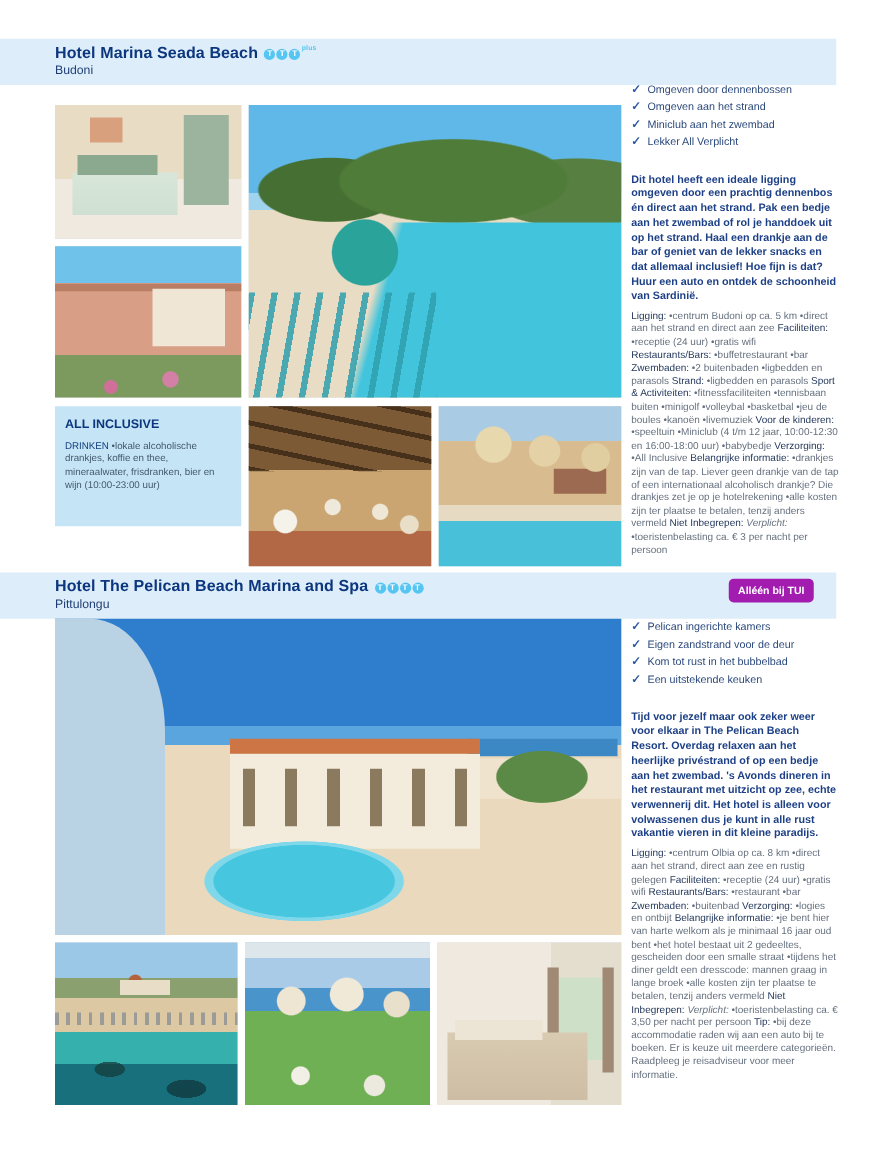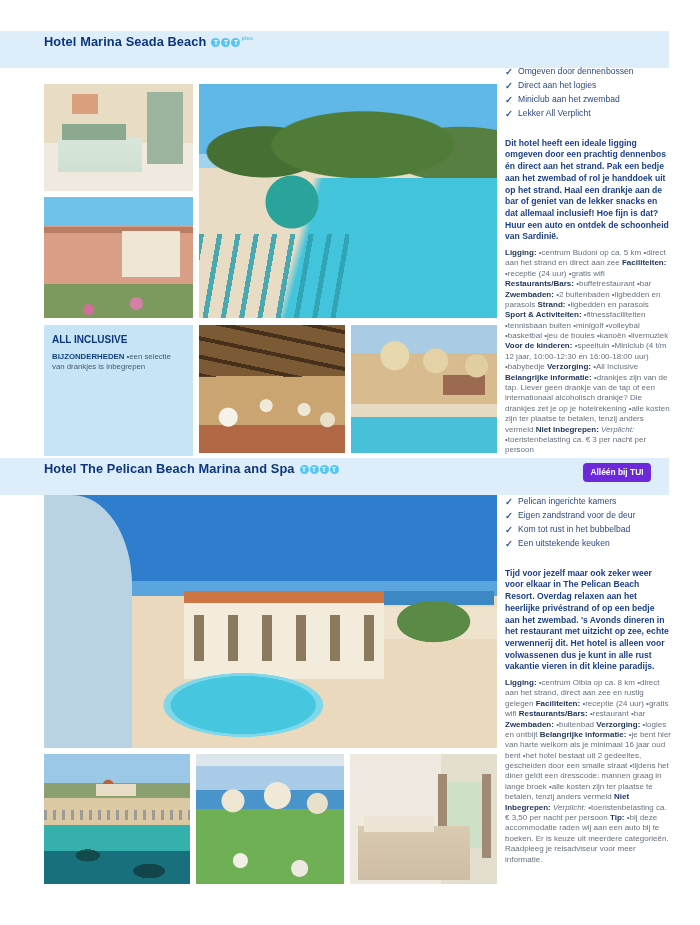--- a/index.html
+++ b/index.html
@@ -9,34 +9,34 @@
   }
   
   .band{position:absolute;left:0;width:669px;height:37px;background:#ddeefa;}
   .band-inner{padding:4px 0 0 44px;}
   .hotel-title{margin:0;font-size:12.8px;font-weight:bold;color:#0c367d;letter-spacing:.1px;line-height:1.15;}
   .hotel-loc{font-size:9.8px;color:#1e3d74;margin-top:1px;}
   .dots{margin-left:5px;white-space:nowrap;}
   .tui-dot{display:inline-block;width:9px;height:9px;border-radius:50%;background:#55c5f2;color:#fff;
     font-size:6.5px;line-height:9px;text-align:center;font-weight:bold;margin-right:1px;vertical-align:1px;}
   .plus-sup{font-size:5.5px;color:#55c5f2;vertical-align:6px;font-weight:bold;}
-  .badge{position:absolute;left:583px;top:5px;width:68px;height:19px;background:#6d28d9;border-radius:4px;
+  .badge{position:absolute;left:583px;top:5px;width:68px;height:19px;background:#a21caf;border-radius:4px;
     color:#ffffff;font-size:8.4px;line-height:19px;text-align:center;font-weight:bold;}
   
   .rightcol{position:absolute;left:505px;width:166px;}
   .checks{list-style:none;margin:0;padding:0;}
   .checks li{display:flex;gap:5px;margin-bottom:4.6px;font-size:8.6px;color:#2c4a7c;line-height:1.1;}
   .check{color:#2b57a0;font-size:9.5px;font-weight:bold;line-height:1;}
   .intro{margin:19px 0 5px 0;font-size:8.6px;line-height:1.36;font-weight:bold;color:#1d4086;}
   .details{margin:0;font-size:8px;line-height:1.3;color:#66717f;}
-  .sg-b{font-weight:bold;color:#1e3358;}
+  .sg-b{font-weight:normal;color:#1e3358;}
   .sg-i{font-style:italic;color:#66717f;}
   .sg-n{color:#66717f;}
   
-  .ai-box{position:absolute;left:44px;top:325px;width:149px;height:131px;background:#c5e5f6;
+  .ai-box{position:absolute;left:44px;top:325px;width:149px;height:96px;background:#c5e5f6;
     box-sizing:border-box;padding:9px 8px;overflow:hidden;}
   .ai-title{margin:0 0 7px 0;font-size:10px;font-weight:bold;color:#0c367d;}
   .ai-sec{margin:0 0 7px 0;font-size:7.8px;line-height:1.32;color:#44596e;}
   .ai-sec .sg-b{color:#14407e;}
   .ai-sec .sg-n{color:#44596e;}
   
   .ph{position:absolute;background-color:#cfd8dc;background-repeat:no-repeat;}
   .ph-room{left:44px;top:84px;width:149px;height:107px;
     background-image:
       linear-gradient(#d8a07c,#d8a07c),
@@ -138,60 +138,62 @@
   .footer .region{font-weight:normal;text-align:right;}
 </style>
 </head>
 <body>
 
 <div class="page">
 
   <div class="band" style="top:31px;">
     <div class="band-inner">
       <h2 class="hotel-title"><span>Hotel Marina Seada Beach</span><span class="dots"><span class="tui-dot">T</span><span class="tui-dot">T</span><span class="tui-dot">T</span><span class="plus-sup">plus</span></span></h2>
+      <div class="hotel-loc">Budoni</div>
     </div>
   </div>
 
   <div class="ph ph-room"></div>
   <div class="ph ph-buildings"></div>
   <div class="ph ph-pool"></div>
   <div class="ph ph-restaurant"></div>
   <div class="ph ph-poolside"></div>
 
   <div class="ai-box">
     <h3 class="ai-title">ALL INCLUSIVE</h3>
-    <p class="ai-sec"><span class="sg-b">BIJZONDERHEDEN </span><span class="sg-n">•een selectie van drankjes is inbegrepen</span></p>
+    <p class="ai-sec"><span class="sg-b">DRINKEN </span><span class="sg-n">•lokale alcoholische drankjes, koffie en thee, mineraalwater, frisdranken, bier en wijn (10:00-23:00 uur)</span></p>
   </div>
 
   <div class="rightcol" style="top:67px;">
     <ul class="checks">
       <li>
           <span class="check">✓</span>
           <span>Omgeven door dennenbossen</span>
         </li>
       <li>
           <span class="check">✓</span>
-          <span>Direct aan het logies</span>
+          <span>Omgeven aan het strand</span>
         </li>
       <li>
           <span class="check">✓</span>
           <span>Miniclub aan het zwembad</span>
         </li>
       <li>
           <span class="check">✓</span>
           <span>Lekker All Verplicht</span>
         </li>
     </ul>
     <p class="intro">Dit hotel heeft een ideale ligging omgeven door een prachtig dennenbos én direct aan het strand. Pak een bedje aan het zwembad of rol je handdoek uit op het strand. Haal een drankje aan de bar of geniet van de lekker snacks en dat allemaal inclusief! Hoe fijn is dat? Huur een auto en ontdek de schoonheid van Sardinië.</p>
     <p class="details"><span class="sg-b">Ligging: </span><span class="sg-n">•centrum Budoni op ca. 5 km •direct aan het strand en direct aan zee </span><span class="sg-b">Faciliteiten: </span><span class="sg-n">•receptie (24 uur) •gratis wifi </span><span class="sg-b">Restaurants/Bars: </span><span class="sg-n">•buffetrestaurant •bar </span><span class="sg-b">Zwembaden: </span><span class="sg-n">•2 buitenbaden •ligbedden en parasols </span><span class="sg-b">Strand: </span><span class="sg-n">•ligbedden en parasols </span><span class="sg-b">Sport &amp; Activiteiten: </span><span class="sg-n">•fitnessfaciliteiten •tennisbaan buiten •minigolf •volleybal •basketbal •jeu de boules •kanoën •livemuziek </span><span class="sg-b">Voor de kinderen: </span><span class="sg-n">•speeltuin •Miniclub (4 t/m 12 jaar, 10:00-12:30 en 16:00-18:00 uur) •babybedje </span><span class="sg-b">Verzorging: </span><span class="sg-n">•All Inclusive </span><span class="sg-b">Belangrijke informatie: </span><span class="sg-n">•drankjes zijn van de tap. Liever geen drankje van de tap of een internationaal alcoholisch drankje? Die drankjes zet je op je hotelrekening •alle kosten zijn ter plaatse te betalen, tenzij anders vermeld </span><span class="sg-b">Niet Inbegrepen: </span><span class="sg-i">Verplicht: </span><span class="sg-n">•toeristenbelasting ca. € 3 per nacht per persoon</span></p>
   </div>
 
   <div class="band" style="top:458px;">
     <div class="band-inner">
       <h2 class="hotel-title"><span>Hotel The Pelican Beach Marina and Spa</span><span class="dots"><span class="tui-dot">T</span><span class="tui-dot">T</span><span class="tui-dot">T</span><span class="tui-dot">T</span></span></h2>
+      <div class="hotel-loc">Pittulongu</div>
     </div>
     <div class="badge">Alléén bij TUI</div>
   </div>
 
   <div class="ph ph-resort"></div>
   <div class="ph ph-beach"></div>
   <div class="ph ph-terrace"></div>
   <div class="ph ph-bedroom"></div>
 
   <div class="rightcol" style="top:497px;">

